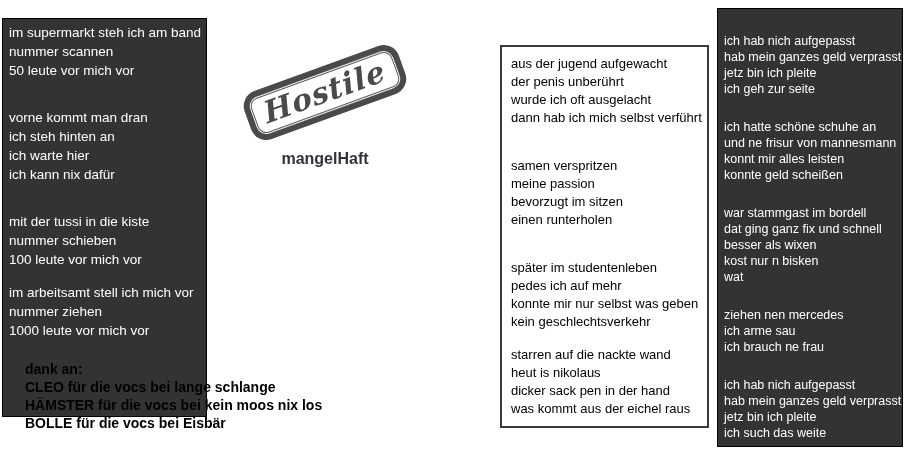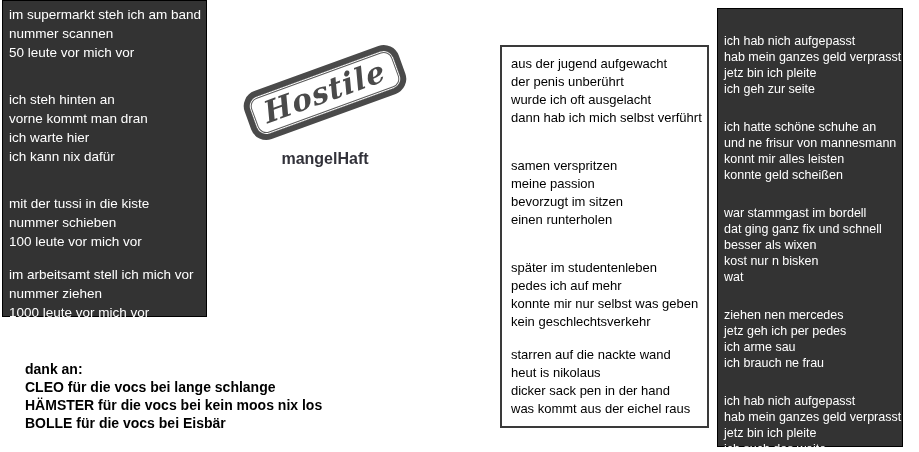--- a/index.html
+++ b/index.html
@@ -10,21 +10,21 @@
     font-family: "Liberation Sans", sans-serif;
     overflow: hidden;
   }
   .panel { position: absolute; }
   .panel.dark {
     background: #333333;
     border: 1px solid #000000;
     color: #ffffff;
   }
   .left-panel {
-    left: 2px; top: 0; width: 205px; height: 317px;
+    left: 2px; top: 18px; width: 205px; height: 399px;
     padding: 4px 6px;
     font-size: 13.5px; line-height: 19px;
   }
   .left-panel .stanza { margin-bottom: 28px; }
   .left-panel .stanza:nth-child(3) { margin-bottom: 14px; }
   .left-panel .stanza:last-child { margin-bottom: 0; }
 
   .logo-block {
     position: absolute; left: 240px; top: 42px; width: 170px;
     text-align: center;
@@ -88,22 +88,22 @@
 </head>
 <body>
 
 <section class="panel dark left-panel">
     <div class="stanza">
       <div class="lyric-line">im supermarkt steh ich am band</div>
       <div class="lyric-line">nummer scannen</div>
       <div class="lyric-line">50 leute vor mich vor</div>
     </div>
     <div class="stanza">
+      <div class="lyric-line">vorne kommt man dran</div>
       <div class="lyric-line">ich steh hinten an</div>
-      <div class="lyric-line">vorne kommt man dran</div>
       <div class="lyric-line">ich warte hier</div>
       <div class="lyric-line">ich kann nix dafür</div>
     </div>
     <div class="stanza">
       <div class="lyric-line">mit der tussi in die kiste</div>
       <div class="lyric-line">nummer schieben</div>
       <div class="lyric-line">100 leute vor mich vor</div>
     </div>
     <div class="stanza">
       <div class="lyric-line">im arbeitsamt stell ich mich vor</div>
@@ -163,21 +163,20 @@
     </div>
     <div class="stanza">
       <div class="lyric-line">war stammgast im bordell</div>
       <div class="lyric-line">dat ging ganz fix und schnell</div>
       <div class="lyric-line">besser als wixen</div>
       <div class="lyric-line">kost nur n bisken</div>
       <div class="lyric-line">wat</div>
     </div>
     <div class="stanza">
       <div class="lyric-line">ziehen nen mercedes</div>
-      <div class="lyric-line">jetz geh ich per pedes</div>
       <div class="lyric-line">ich arme sau</div>
       <div class="lyric-line">ich brauch ne frau</div>
     </div>
     <div class="stanza">
       <div class="lyric-line">ich hab nich aufgepasst</div>
       <div class="lyric-line">hab mein ganzes geld verprasst</div>
       <div class="lyric-line">jetz bin ich pleite</div>
       <div class="lyric-line">ich such das weite</div>
     </div>
   </section>

